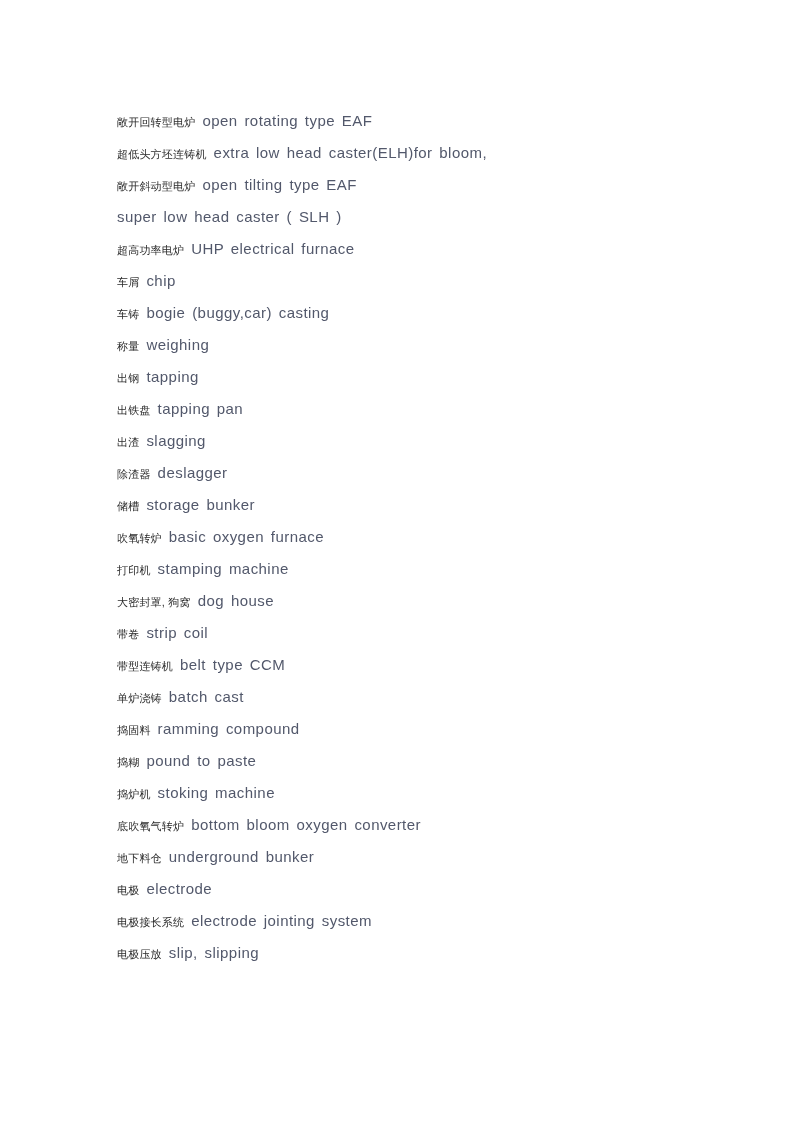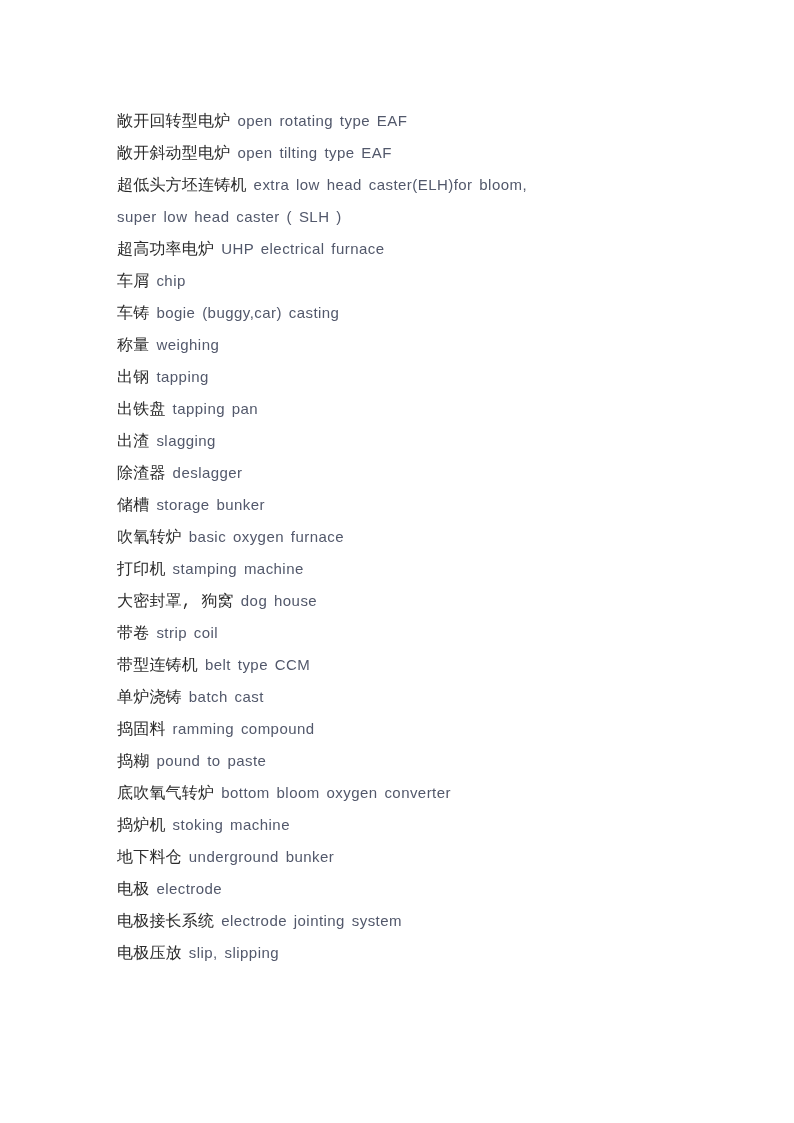--- a/index.html
+++ b/index.html
@@ -35,22 +35,22 @@
   .entry-line {
     height: 32px;
     line-height: 32px;
     white-space: nowrap;
     font-size: 15px;
   }
 
   
   .zh {
     color: #2b2b2b;
-    font-family: Liberation Mono, monospace;
-    font-size: 16px;
+    font-family: Liberation Sans, sans-serif;
+    font-size: 11px;
     letter-spacing: 0.2px;
   }
 
   
   .en {
     color: #52586b;
     font-family: "Liberation Sans", "DejaVu Sans", sans-serif;
     font-size: 15px;
     letter-spacing: 0.45px;
     word-spacing: 2.2px;
@@ -63,40 +63,40 @@
     margin-left: 0;
   }
 </style>
 </head>
 <body>
 
 <div class="page">
   <div class="doc-body">
 
   <div class="entry-line"><span class="zh">敞开回转型电炉</span><span class="en">open rotating type EAF</span></div>
+      <div class="entry-line"><span class="zh">超低头方坯连铸机</span><span class="en">extra low head caster(ELH)for bloom,</span></div>
       <div class="entry-line"><span class="zh">敞开斜动型电炉</span><span class="en">open tilting type EAF</span></div>
-      <div class="entry-line"><span class="zh">超低头方坯连铸机</span><span class="en">extra low head caster(ELH)for bloom,</span></div>
       <div class="entry-line continuation"><span class="en">super low head caster ( SLH )</span></div>
       <div class="entry-line"><span class="zh">超高功率电炉</span><span class="en">UHP electrical furnace</span></div>
       <div class="entry-line"><span class="zh">车屑</span><span class="en">chip</span></div>
       <div class="entry-line"><span class="zh">车铸</span><span class="en">bogie (buggy,car) casting</span></div>
       <div class="entry-line"><span class="zh">称量</span><span class="en">weighing</span></div>
       <div class="entry-line"><span class="zh">出钢</span><span class="en">tapping</span></div>
       <div class="entry-line"><span class="zh">出铁盘</span><span class="en">tapping pan</span></div>
       <div class="entry-line"><span class="zh">出渣</span><span class="en">slagging</span></div>
       <div class="entry-line"><span class="zh">除渣器</span><span class="en">deslagger</span></div>
       <div class="entry-line"><span class="zh">储槽</span><span class="en">storage bunker</span></div>
       <div class="entry-line"><span class="zh">吹氧转炉</span><span class="en">basic oxygen furnace</span></div>
       <div class="entry-line"><span class="zh">打印机</span><span class="en">stamping machine</span></div>
       <div class="entry-line"><span class="zh">大密封罩, 狗窝</span><span class="en">dog house</span></div>
       <div class="entry-line"><span class="zh">带卷</span><span class="en">strip coil</span></div>
       <div class="entry-line"><span class="zh">带型连铸机</span><span class="en">belt type CCM</span></div>
       <div class="entry-line"><span class="zh">单炉浇铸</span><span class="en">batch cast</span></div>
       <div class="entry-line"><span class="zh">捣固料</span><span class="en">ramming compound</span></div>
       <div class="entry-line"><span class="zh">捣糊</span><span class="en">pound to paste</span></div>
+      <div class="entry-line"><span class="zh">捣炉机</span><span class="en">stoking machine</span></div>
       <div class="entry-line"><span class="zh">底吹氧气转炉</span><span class="en">bottom bloom oxygen converter</span></div>
-      <div class="entry-line"><span class="zh">捣炉机</span><span class="en">stoking machine</span></div>
       <div class="entry-line"><span class="zh">地下料仓</span><span class="en">underground bunker</span></div>
       <div class="entry-line"><span class="zh">电极</span><span class="en">electrode</span></div>
       <div class="entry-line"><span class="zh">电极接长系统</span><span class="en">electrode jointing system</span></div>
       <div class="entry-line"><span class="zh">电极压放</span><span class="en">slip, slipping</span></div>
     </div>
 </div>
 
 </body></html>

